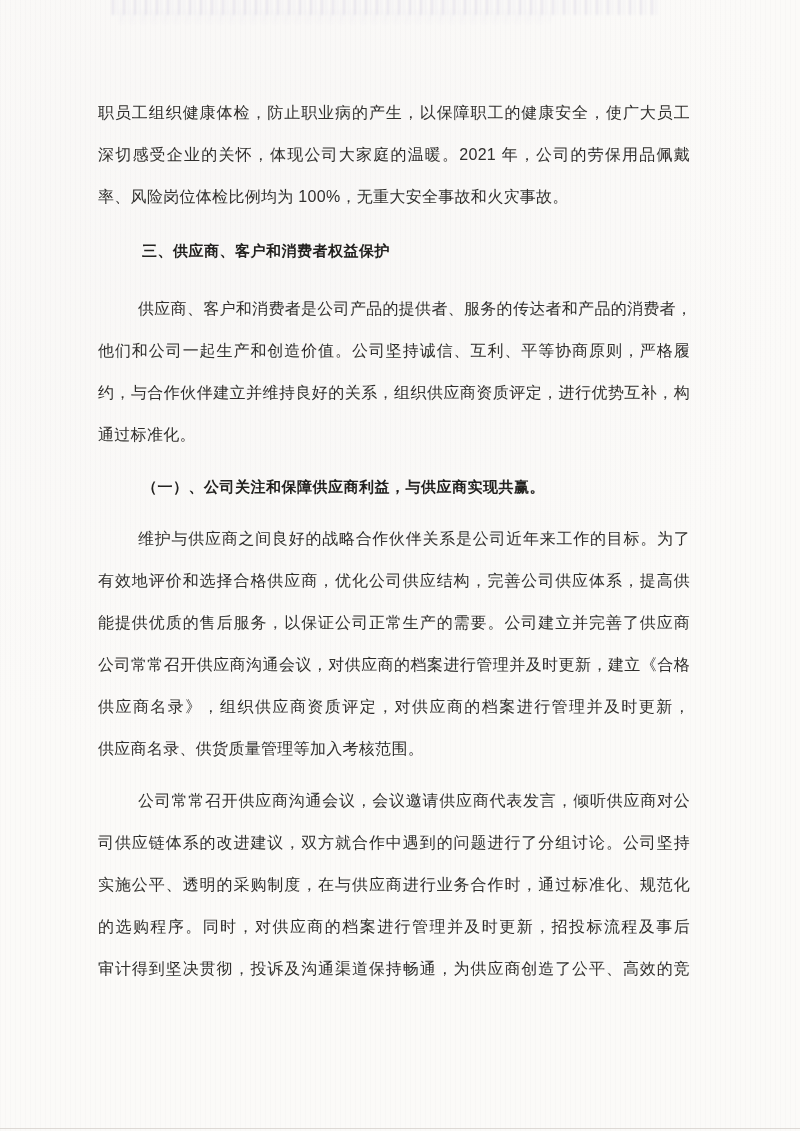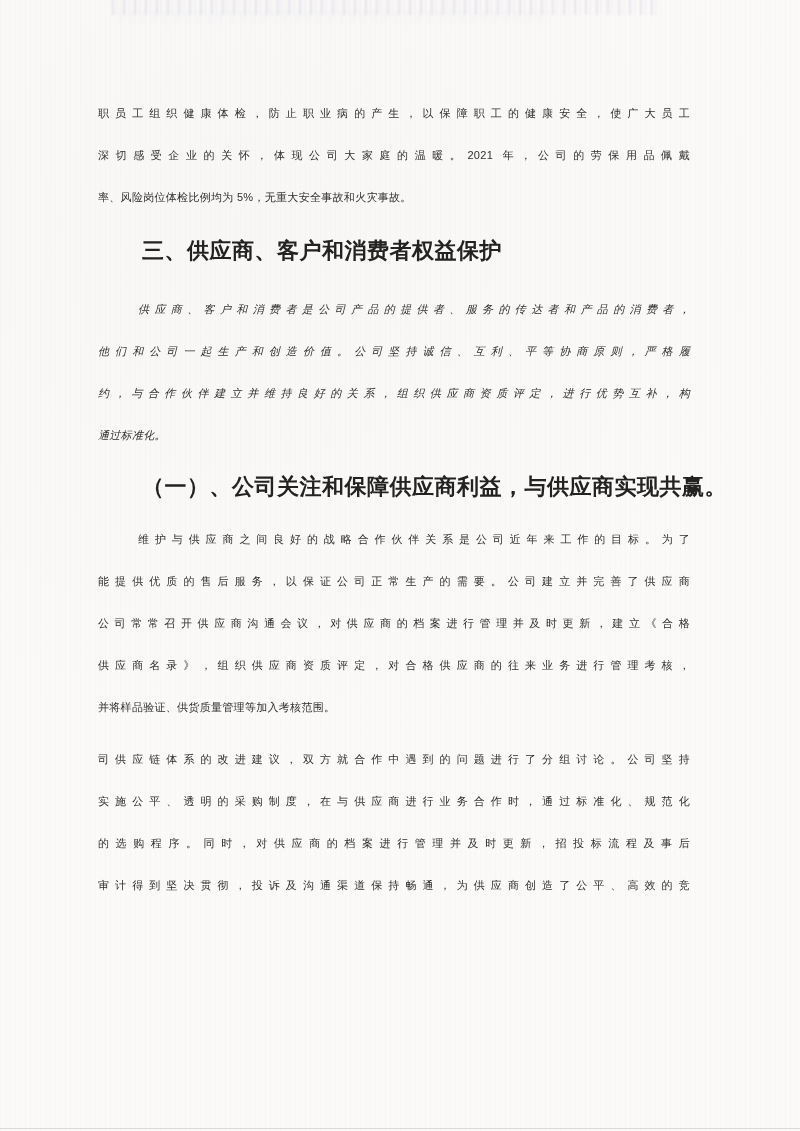--- a/index.html
+++ b/index.html
@@ -34,76 +34,78 @@
   .scan-bottom-edge{
     position:absolute;left:0;right:0;bottom:2px;height:1px;background:#ddd9d5;
   }
 
   .doc{
     position:absolute;left:98px;top:92px;width:592px;
     color:#302f2d;
   }
   .para{margin:0;padding:0;}
   .line{
-    font-size:11px;
+    font-size:16px;
     height:42px;line-height:42px;
     letter-spacing:.3px;
     text-align:justify;
     text-align-last:justify;
     white-space:nowrap;
   }
   .line.short{text-align-last:left;}
   .line.indent{text-indent:40px;}
   .heading{
-    font-size:22px;font-weight:bold;color:#232220;
+    font-size:15px;font-weight:bold;color:#232220;
     height:42px;line-height:42px;
     padding-left:44px;
     letter-spacing:.5px;
     white-space:nowrap;
   }
   .mt-h1{margin-top:12px;}
-  .mt-p2{margin-top:16px;font-style:italic;}
+  .mt-p2{margin-top:16px;}
   .mt-h2{margin-top:10px;}
   .mt-p {margin-top:10px;}
 </style>
 </head>
 <body>
 
 <div class="paper-texture"></div>
 <div class="bleed-band"></div>
 <div class="bleed-band secondary"></div>
 
 <div class="doc">
 
   <div class="para">
     <div class="line">职员工组织健康体检，防止职业病的产生，以保障职工的健康安全，使广大员工</div>
     <div class="line">深切感受企业的关怀，体现公司大家庭的温暖。2021 年，公司的劳保用品佩戴</div>
-    <div class="line short">率、风险岗位体检比例均为 5%，无重大安全事故和火灾事故。</div>
+    <div class="line short">率、风险岗位体检比例均为 100%，无重大安全事故和火灾事故。</div>
   </div>
 
   <div class="heading mt-h1">三、供应商、客户和消费者权益保护</div>
 
   <div class="para mt-p2">
     <div class="line indent">供应商、客户和消费者是公司产品的提供者、服务的传达者和产品的消费者，</div>
     <div class="line">他们和公司一起生产和创造价值。公司坚持诚信、互利、平等协商原则，严格履</div>
     <div class="line">约，与合作伙伴建立并维持良好的关系，组织供应商资质评定，进行优势互补，构</div>
     <div class="line short">通过标准化。</div>
   </div>
 
   <div class="heading mt-h2">（一）、公司关注和保障供应商利益，与供应商实现共赢。</div>
 
   <div class="para mt-p">
     <div class="line indent">维护与供应商之间良好的战略合作伙伴关系是公司近年来工作的目标。为了</div>
+    <div class="line">有效地评价和选择合格供应商，优化公司供应结构，完善公司供应体系，提高供</div>
     <div class="line">能提供优质的售后服务，以保证公司正常生产的需要。公司建立并完善了供应商</div>
     <div class="line">公司常常召开供应商沟通会议，对供应商的档案进行管理并及时更新，建立《合格</div>
-    <div class="line">供应商名录》，组织供应商资质评定，对合格供应商的往来业务进行管理考核，</div>
-    <div class="line short">并将样品验证、供货质量管理等加入考核范围。</div>
+    <div class="line">供应商名录》，组织供应商资质评定，对供应商的档案进行管理并及时更新，</div>
+    <div class="line short">供应商名录、供货质量管理等加入考核范围。</div>
   </div>
 
   <div class="para mt-p">
+    <div class="line indent">公司常常召开供应商沟通会议，会议邀请供应商代表发言，倾听供应商对公</div>
     <div class="line">司供应链体系的改进建议，双方就合作中遇到的问题进行了分组讨论。公司坚持</div>
     <div class="line">实施公平、透明的采购制度，在与供应商进行业务合作时，通过标准化、规范化</div>
     <div class="line">的选购程序。同时，对供应商的档案进行管理并及时更新，招投标流程及事后</div>
     <div class="line">审计得到坚决贯彻，投诉及沟通渠道保持畅通，为供应商创造了公平、高效的竞</div>
   </div>
 
 </div>
 
 <div class="scan-bottom-edge"></div>
 

